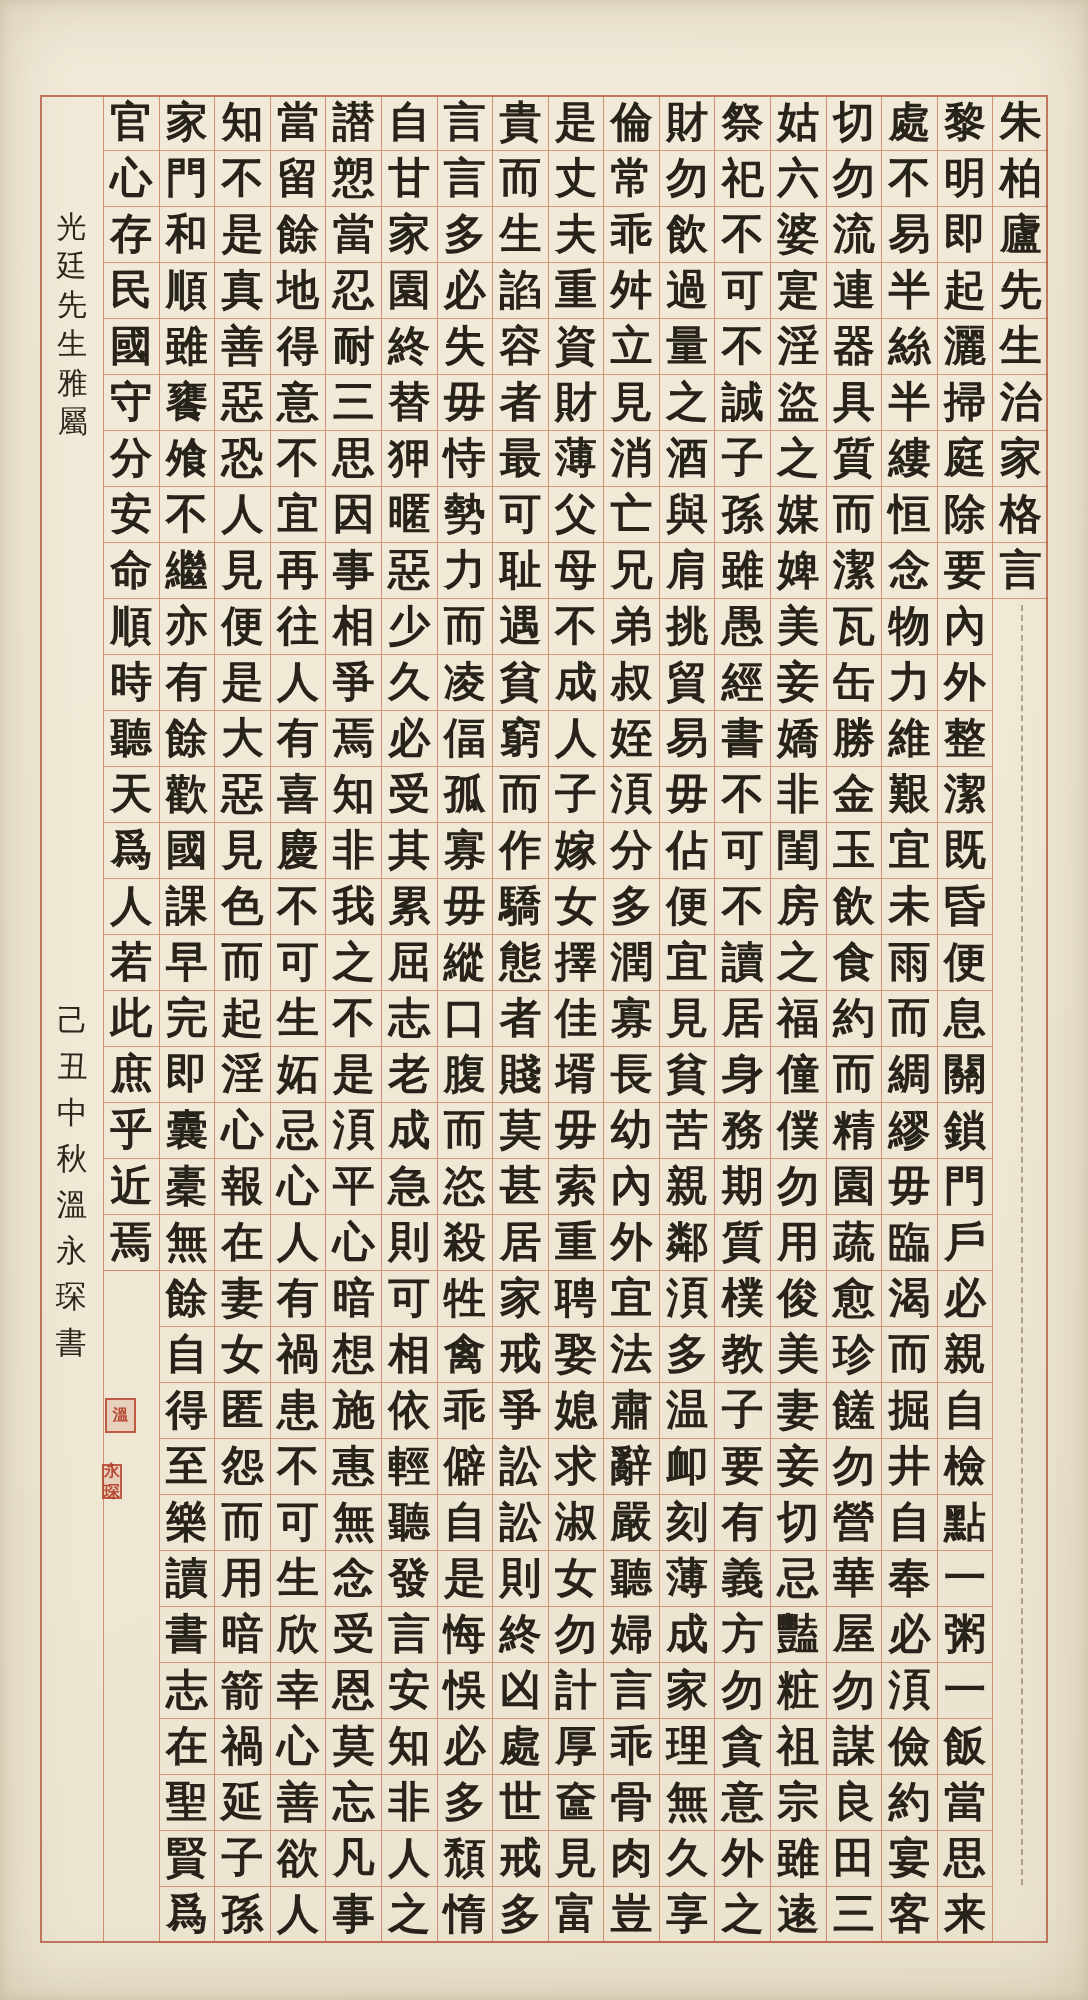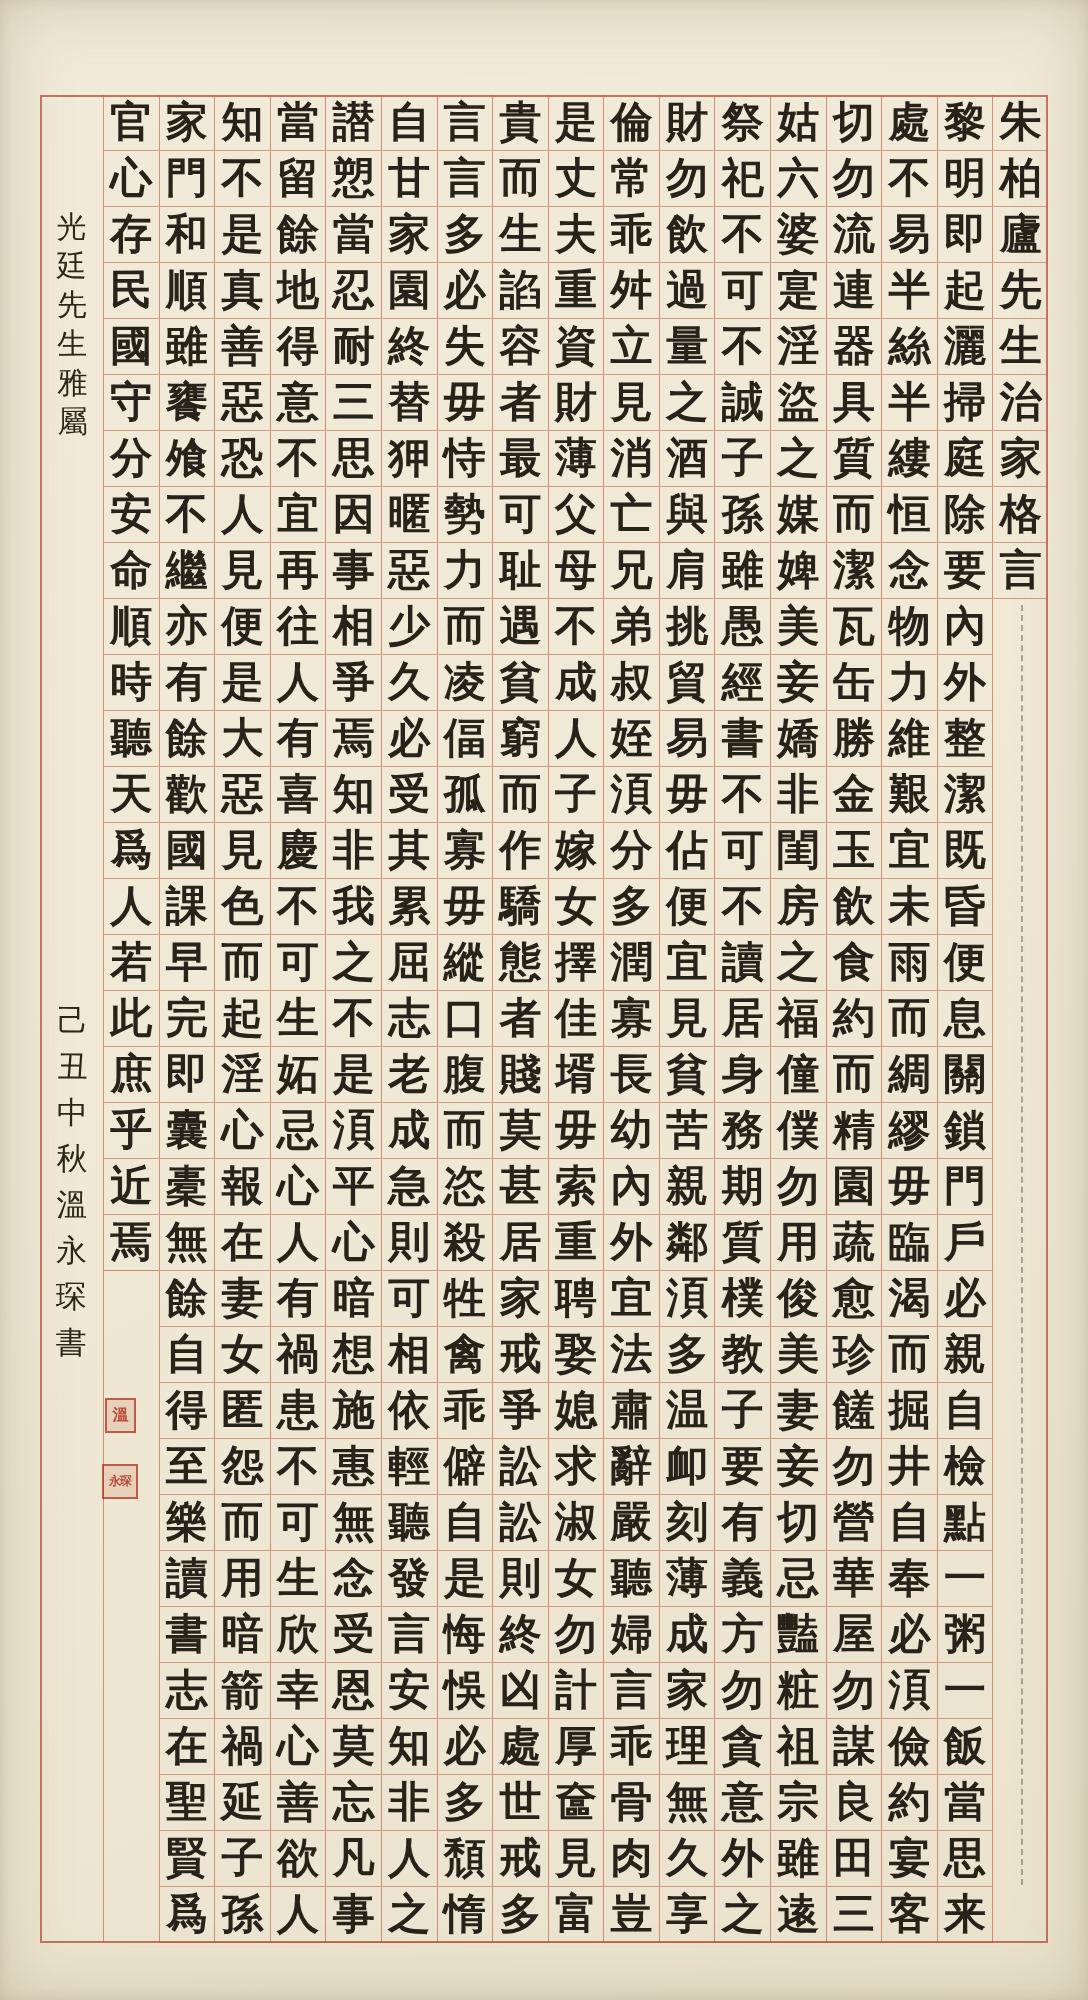--- a/index.html
+++ b/index.html
@@ -48,21 +48,21 @@
   .signature .ch{height:46px;font-size:31px;line-height:45px;}
   .seal{
     position:absolute;box-sizing:border-box;
     border:2px solid rgba(180,58,36,.78);
     background:rgba(199,94,64,.16);
     color:rgba(176,54,34,.88);
     display:flex;align-items:center;justify-content:center;
     font-weight:700;
   }
   .seal-1{left:61px;top:1398px;width:31px;height:35px;font-size:16px;}
-  .seal-2{left:58px;top:1464px;width:36px;height:35px;font-size:12px;letter-spacing:-1px;}
+  .seal-2{left:58px;top:1464px;width:20px;height:35px;font-size:16px;letter-spacing:-1px;}
 </style>
 </head>
 <body>
 
 <div class="sheet">
   <div class="outer-frame"></div>
   <div class="grid" id="grid">
       <div class="col" style="left: 992.412px; top: 95px; width: 55.5882px; height: 1848px;">
         <div class="cell">
           <span class="glyph">朱</span>

